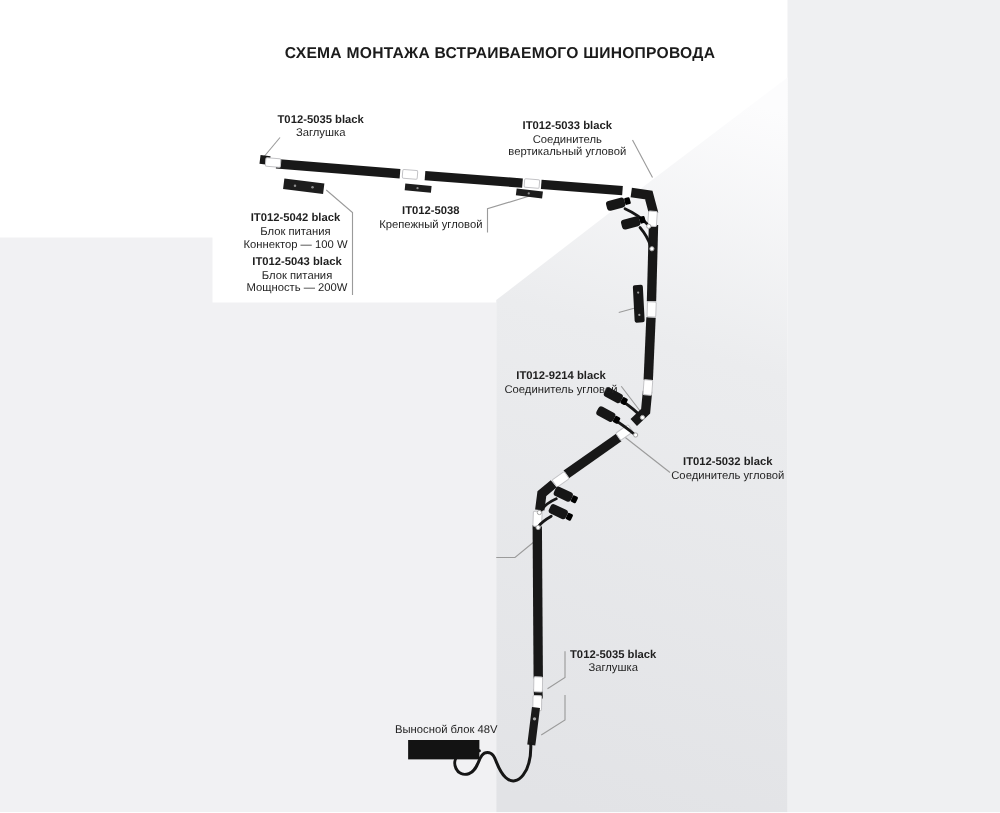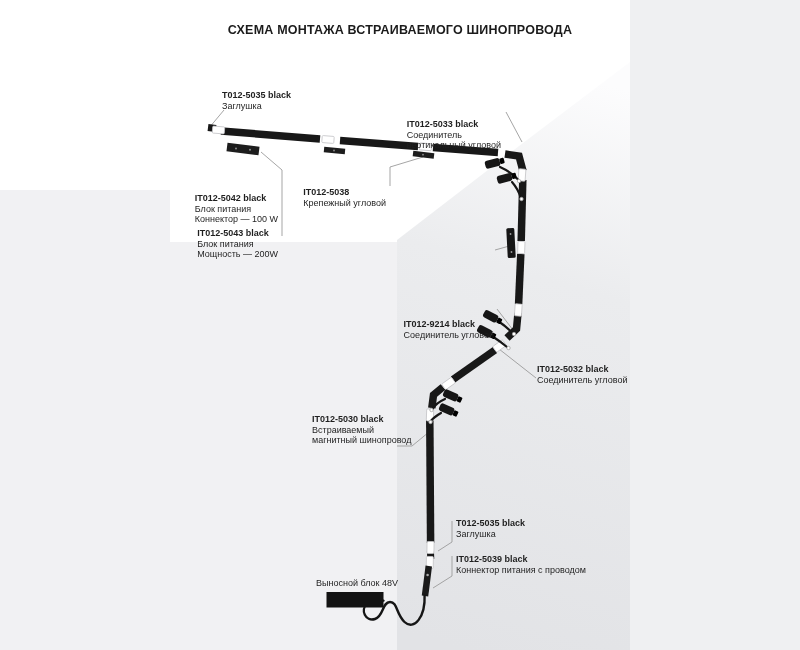--- a/index.html
+++ b/index.html
@@ -5,27 +5,27 @@
   html,body{margin:0;padding:0;background:#fff;}
   .stage{
     position:relative;width:800px;height:650px;overflow:hidden;background:#ffffff;
     font-family:"Liberation Sans", sans-serif;
   }
   .stage svg{position:absolute;left:0;top:0;z-index:1;}
   .title{
     position:absolute;top:22px;left:0;width:800px;text-align:center;z-index:2;
     font-weight:bold;font-size:12.5px;line-height:17px;letter-spacing:.2px;color:#1b1b1b;
   }
-  .title span{display:block;}
+  .title span{display:block;margin-top:12px;}
   .lbl{
     position:absolute;display:flex;flex-direction:column;white-space:nowrap;z-index:2;
-    color:#1f1f1f;font-size:9px;line-height:10.5px;
+    color:#1f1f1f;font-size:9px;line-height:10.5px;align-items:center;
   }
   .lbl .code{font-weight:bold;}
-  .ra{align-items:flex-start;text-align:right;margin-top:24px;}
+  .ra{align-items:center;text-align:right;}
 </style>
 </head>
 <body>
 
 <div class="stage">
 
   <svg width="800" height="650" viewBox="0 0 800 650">
     <defs>
       <linearGradient id="wallGrad" gradientUnits="userSpaceOnUse" x1="590" y1="80" x2="430" y2="640">
         <stop offset="0" stop-color="#fcfcfd"></stop>
@@ -189,33 +189,24 @@
   <div class="lbl ra" style="right:306px;top:295px">
     <span class="code">IT012-9214 black</span>
     <span class="desc">Соединитель угловой</span>
   </div>
 
   <div class="lbl" style="left:537px;top:364px">
     <span class="code">IT012-5032 black</span>
     <span class="desc">Соединитель угловой</span>
   </div>
 
-  <div class="lbl" style="left:312px;top:414px">
-    <span class="code">IT012-5030 black</span>
-    <span class="desc">Встраиваемый</span>
-    <span class="desc">магнитный шинопровод</span>
-  </div>
 
   <div class="lbl" style="left:456px;top:518px">
     <span class="code">T012-5035 black</span>
     <span class="desc">Заглушка</span>
   </div>
 
-  <div class="lbl" style="left:456px;top:554px">
-    <span class="code">IT012-5039 black</span>
-    <span class="desc">Коннектор питания с проводом</span>
-  </div>
 
   <div class="lbl" style="left:316px;top:578px">
     <span class="desc">Выносной блок 48V</span>
   </div>
 
 </div>
 
 </body></html>

